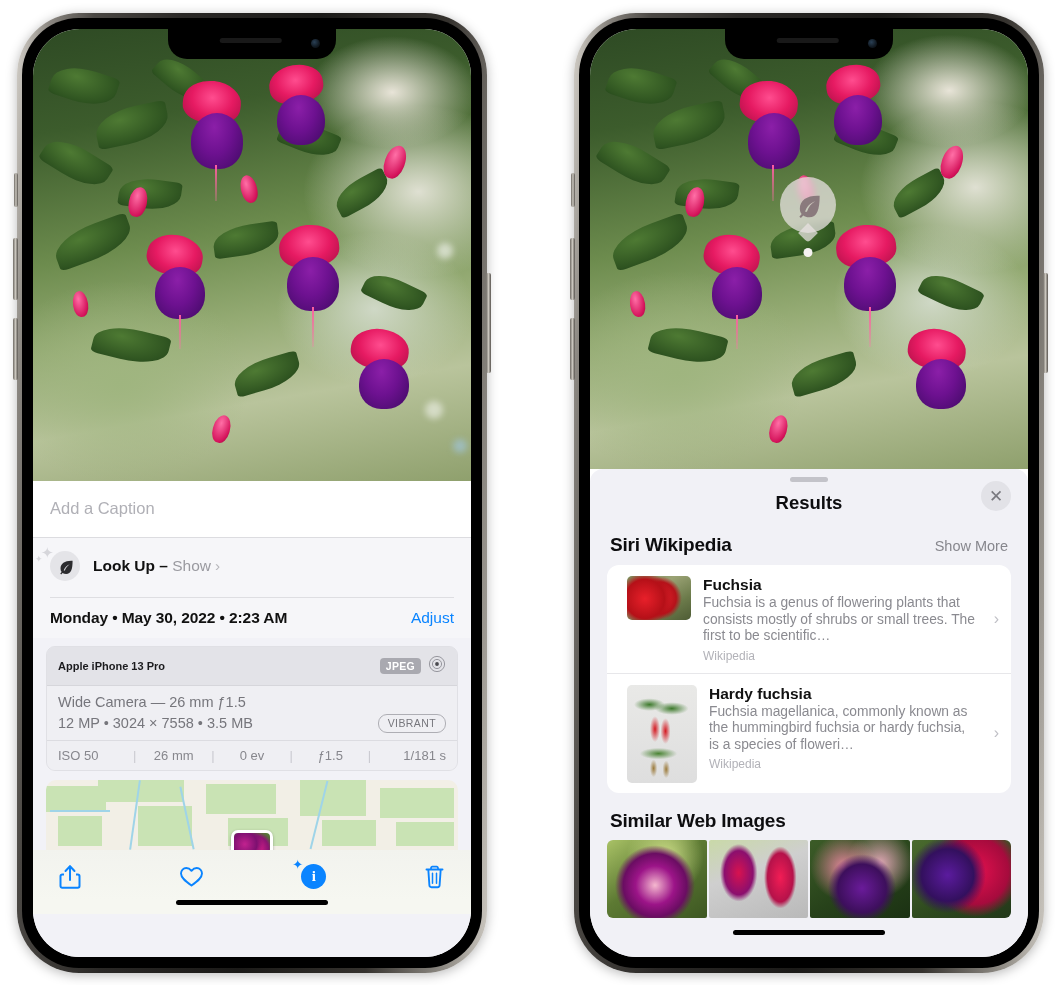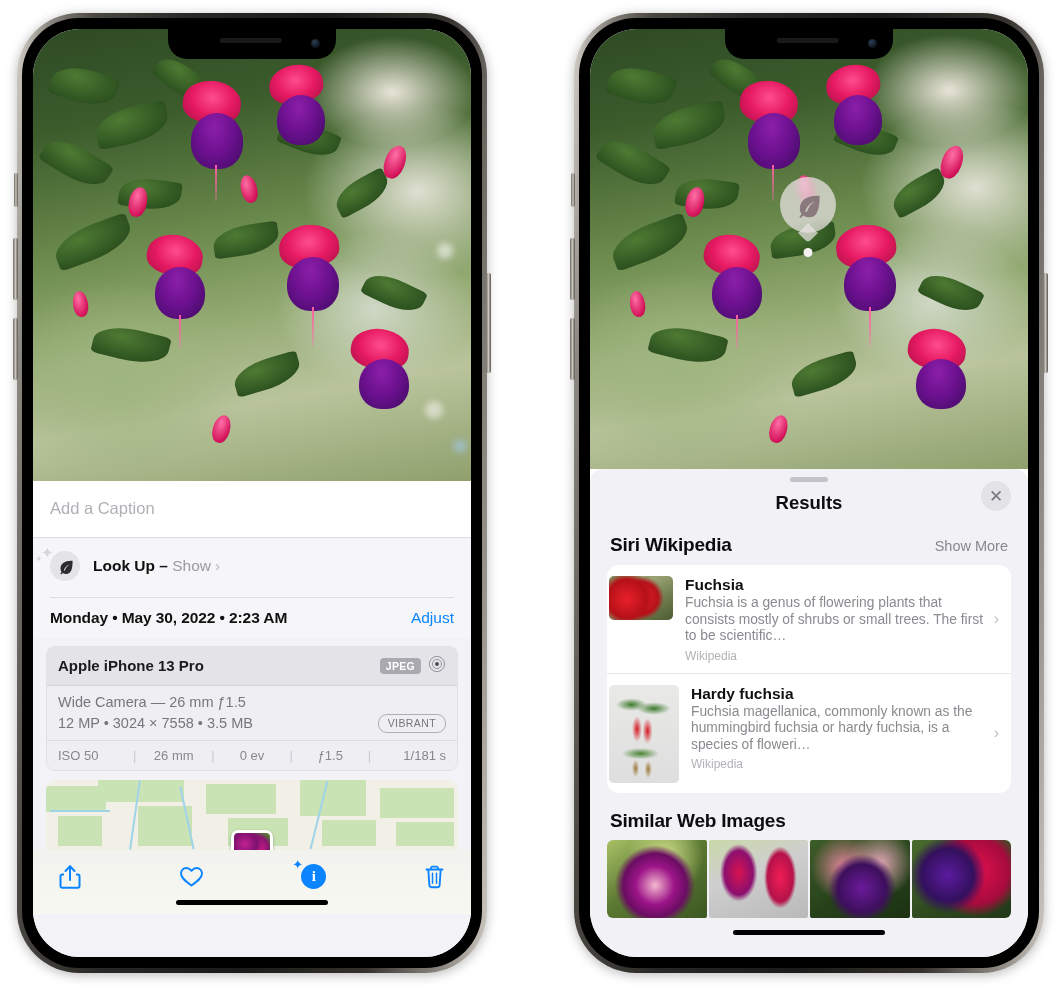--- a/index.html
+++ b/index.html
@@ -156,21 +156,21 @@
     border-radius: 9px;
     overflow:hidden;
     border: .5px solid #e0e0e5;
   }
   .exif-head {
     display:flex; align-items:center; justify-content:space-between;
     padding: 8px 11px;
     background:#e3e3e8;
     border-bottom:.5px solid #d6d6db;
   }
-  .exif-device { font-size:15px; font-weight:700; color:#1b1b1e; }
+  .exif-device { font-size:11px; font-weight:700; color:#1b1b1e; }
   .exif-head-right { display:flex; align-items:center; gap:7px; }
   .jpeg-tag {
     background:#a9a9b0; color:#fff; font-size:10.5px; font-weight:700;
     padding: 2px 6px; border-radius:4px; letter-spacing:.3px;
   }
   .exif-body { background:#efeff3; padding: 8px 11px 7px; }
   .exif-line { font-size:14.5px; color:#76767c; }
   .exif-line2 { display:flex; align-items:center; justify-content:space-between; margin-top:4px; }
   .vibrant-tag {
     border:1px solid #aeaeb4; color:#76767c; font-size:10.5px;
@@ -257,21 +257,21 @@
     padding: 0 20px 9px;
   }
   .sec-title { font-size:19px; font-weight:700; color:#0d0d0f; letter-spacing:-.2px; }
   .sec-action { font-size:14.5px; color:#87878d; }
   .cards {
     margin: 0 17px;
     background:#fff;
     border-radius: 12px;
     overflow:hidden;
   }
-  .kcard { display:flex; padding: 11px 2px 10px; position:relative; }
+  .kcard { display:flex; padding: 11px 20px 10px; position:relative; }
   .kcard + .kcard { border-top:.5px solid #e7e7ea; }
   .kcard .thumb { flex:none; border-radius:5px; overflow:hidden; margin-right:12px; }
   .kcard .body { flex:1; padding-right:14px; }
   .k-title { font-size:15.5px; font-weight:700; color:#111; margin-bottom:1px; }
   .k-desc { font-size:13.8px; line-height:16.5px; color:#8a8a90; }
   .k-src { font-size:12px; color:#b2b2b8; margin-top:4px; }
   .k-chev { position:absolute; right:12px; top:50%; transform:translateY(-50%); color:#c0c0c6; font-size:16px; }
 
   .thumb-a {
     width:64px; height:44px;

